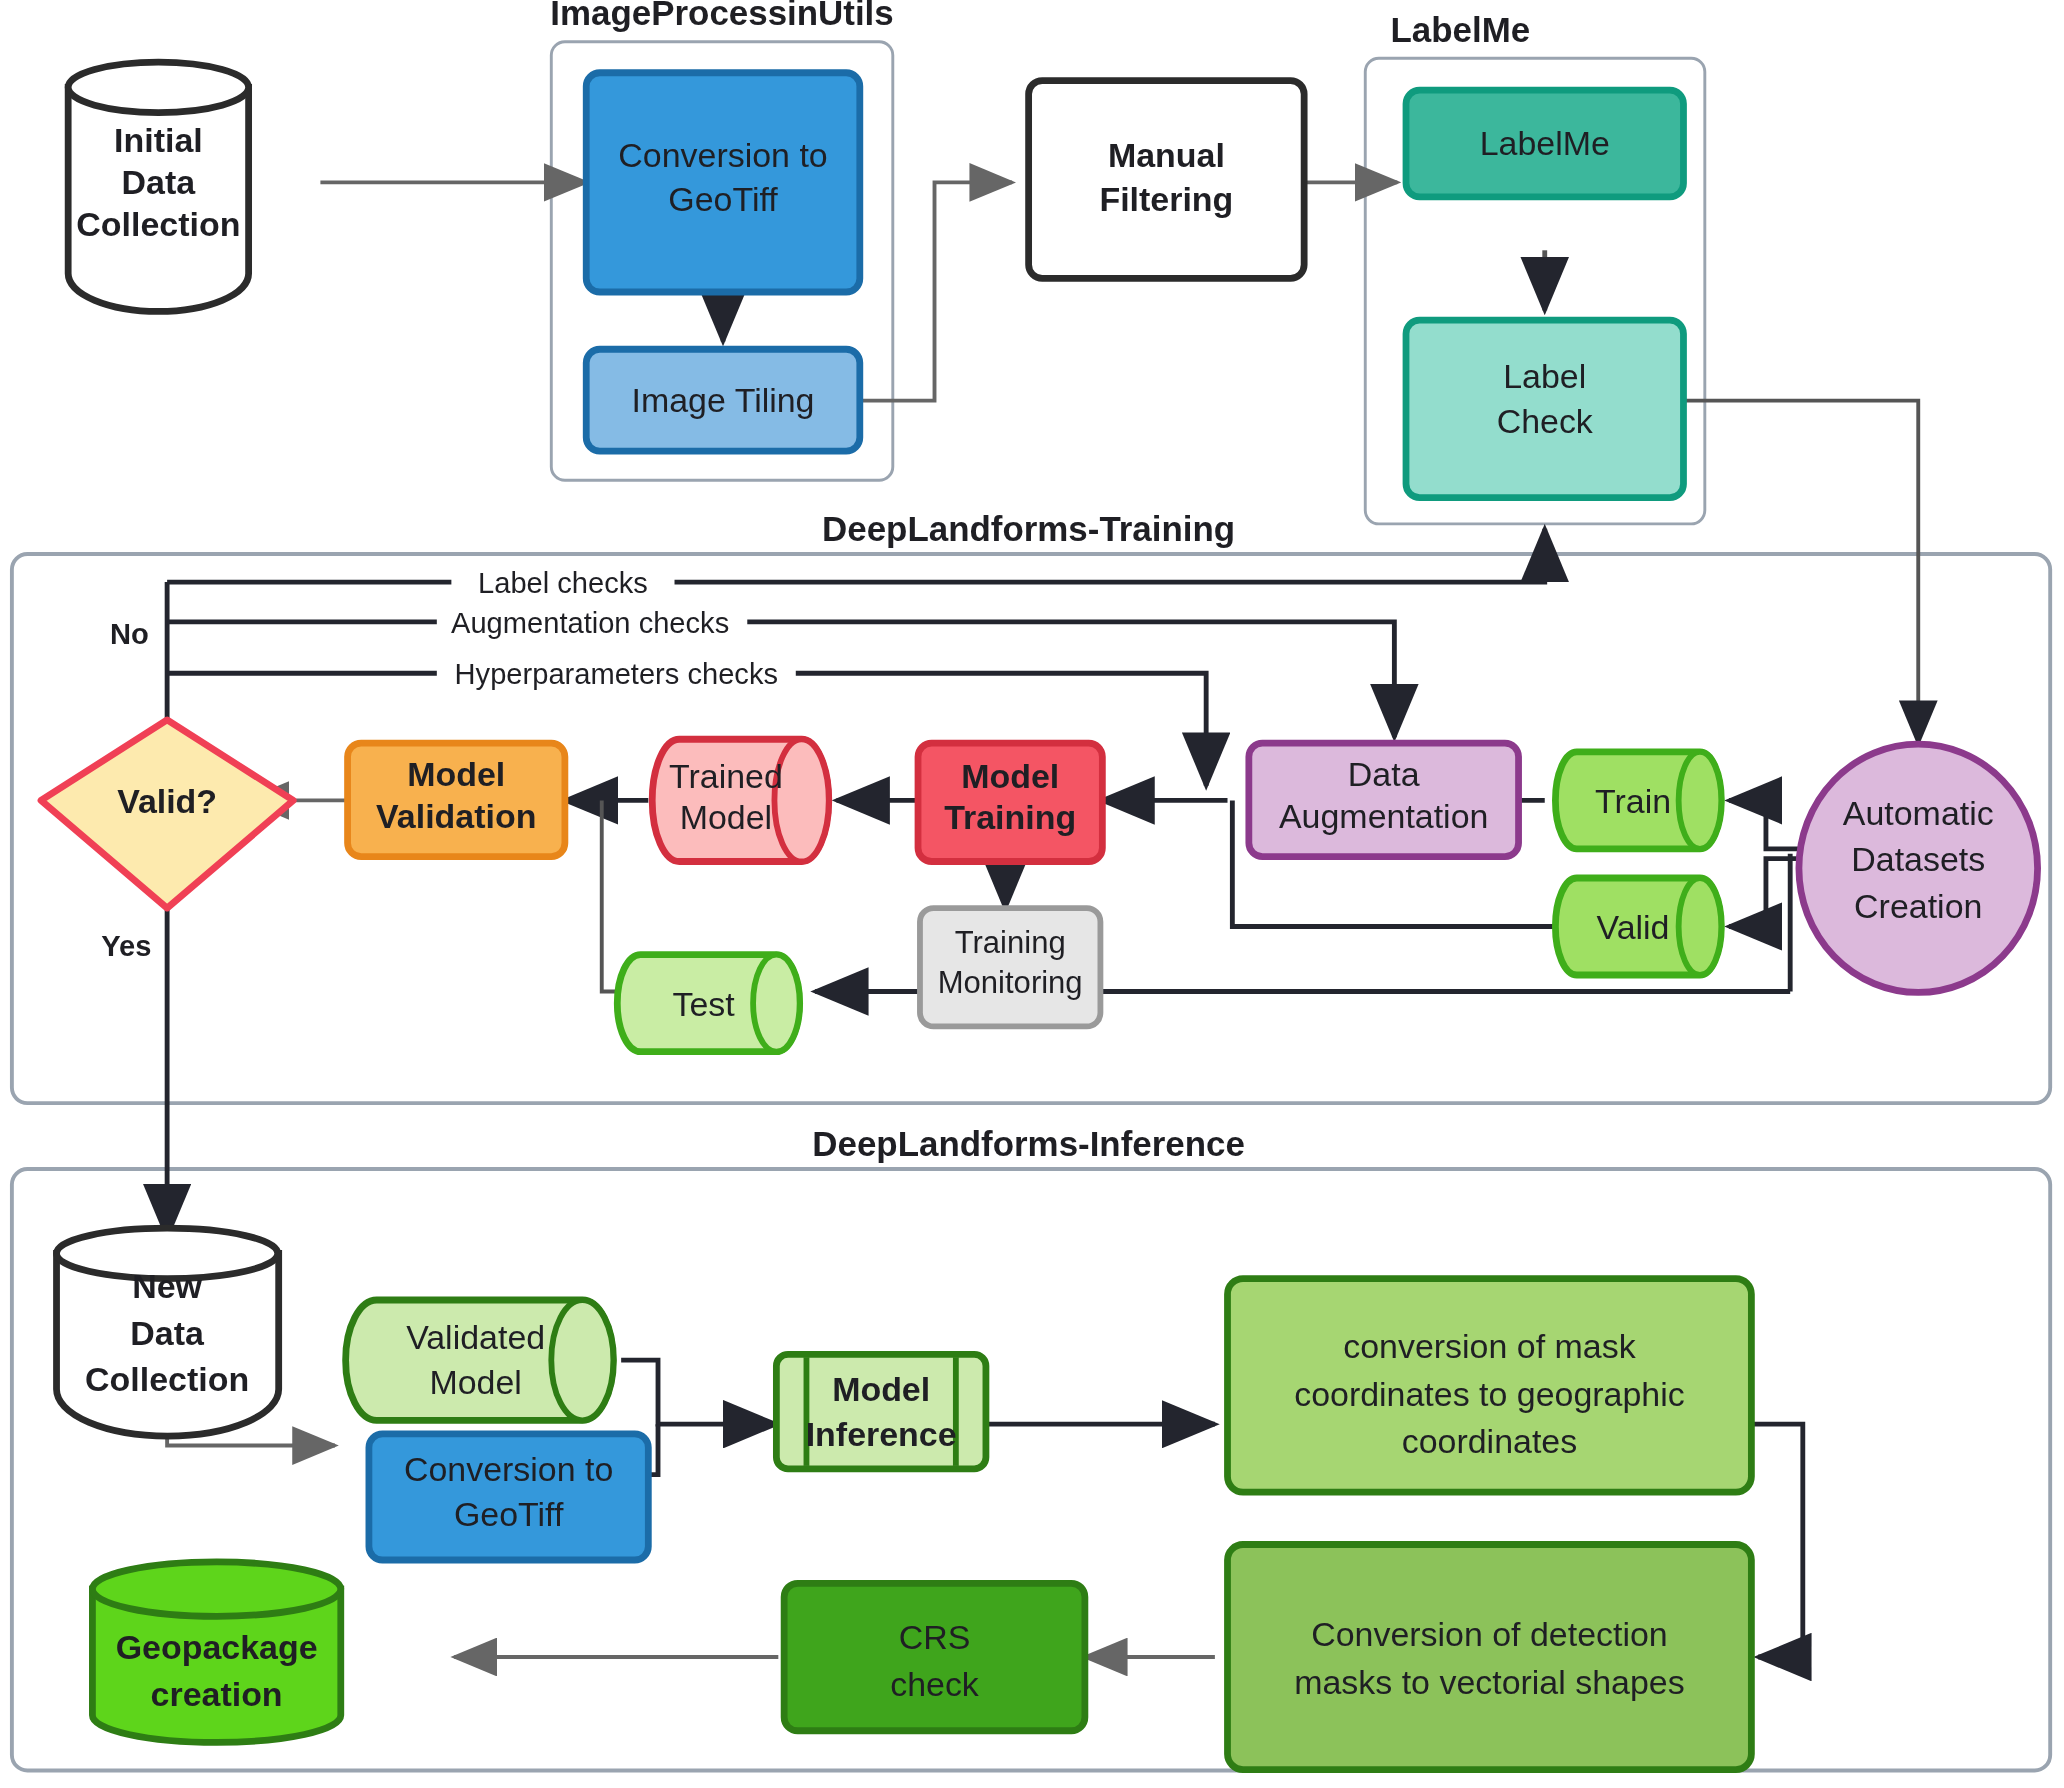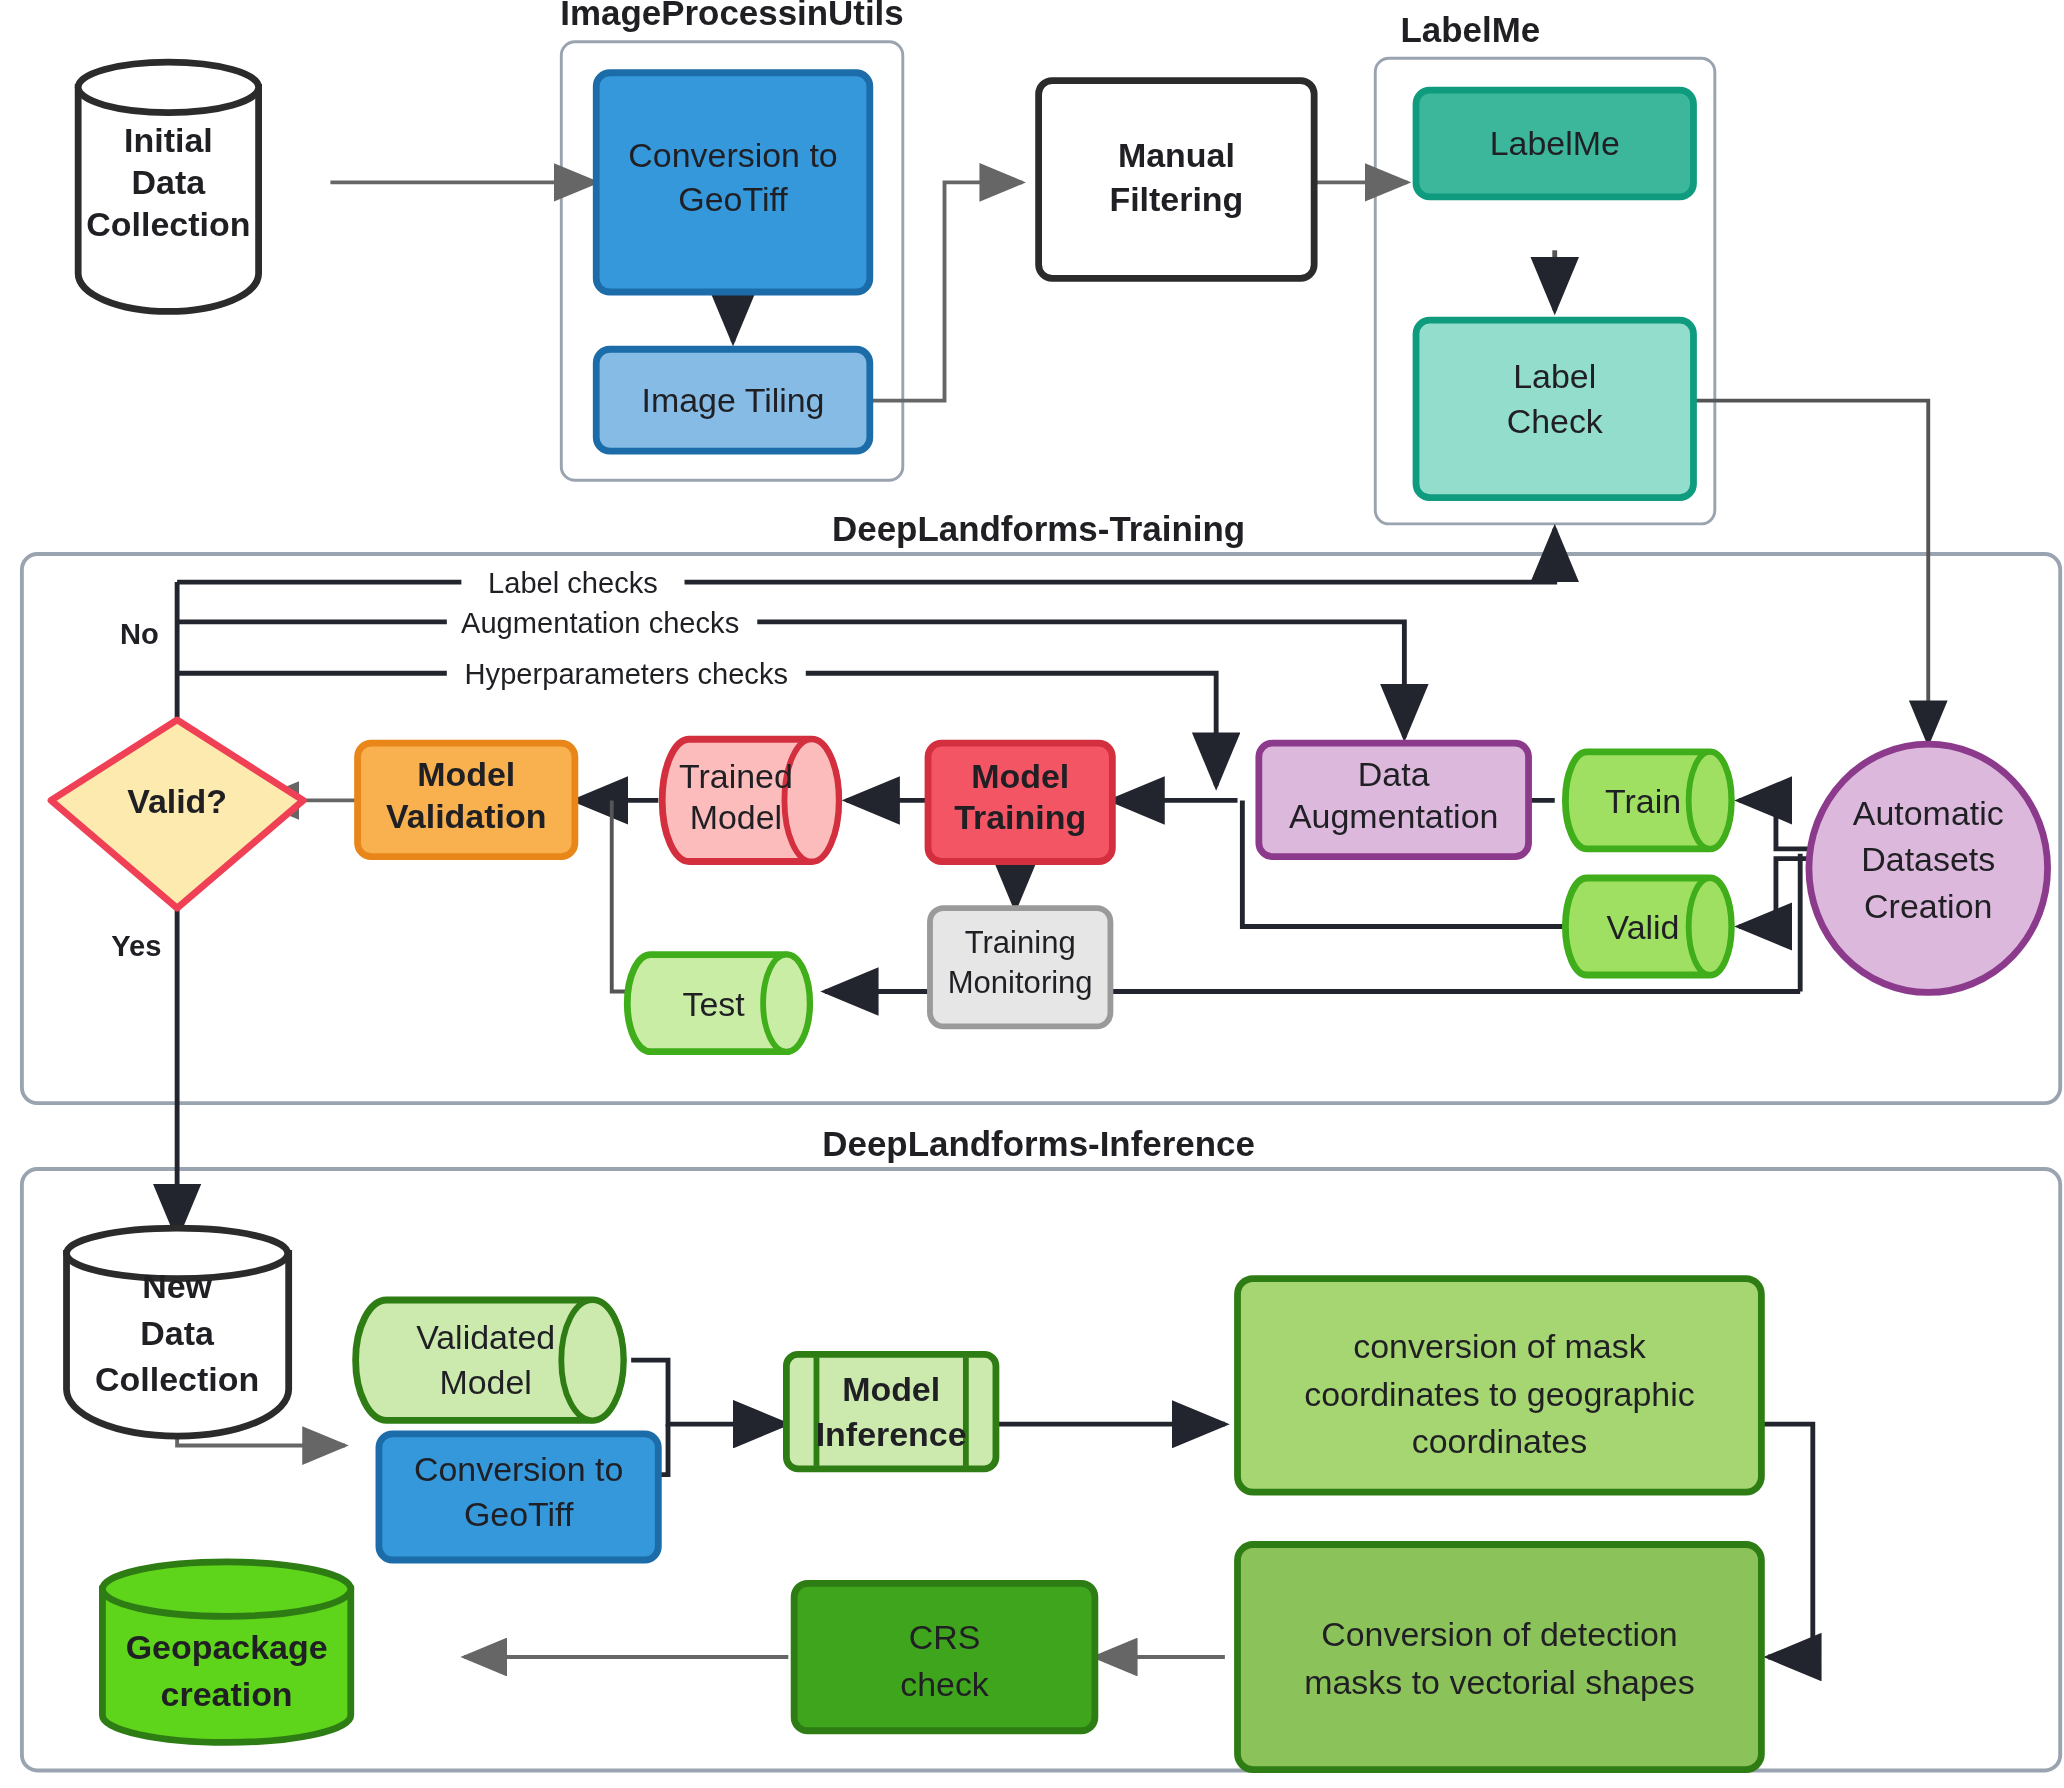--- a/index.html
+++ b/index.html
@@ -1,17 +1,17 @@
 <!DOCTYPE html>
 <html><head>
 <meta charset="utf-8">
 <style>
   html,body{margin:0;padding:0;background:#ffffff;}
   body{width:2065px;height:1788px;overflow:hidden;font-family:"Liberation Sans",sans-serif;}
-  #stage{position:relative;width:2011px;height:1788px;margin-left:10px;}
+  #stage{position:relative;width:2011px;height:1788px;}
   svg{display:block;}
   text{font-family:"Liberation Sans",sans-serif;fill:#1f1f24;}
   .ttl{font-size:36px;font-weight:bold;text-anchor:middle;}
   .nd{font-size:35px;text-anchor:middle;}
   .ndb{font-size:35px;font-weight:bold;text-anchor:middle;}
   .ndsm{font-size:32px;text-anchor:middle;}
   .edg{font-size:30px;text-anchor:middle;}
   .edgb{font-size:30px;font-weight:bold;text-anchor:middle;}
 </style>
 </head>

